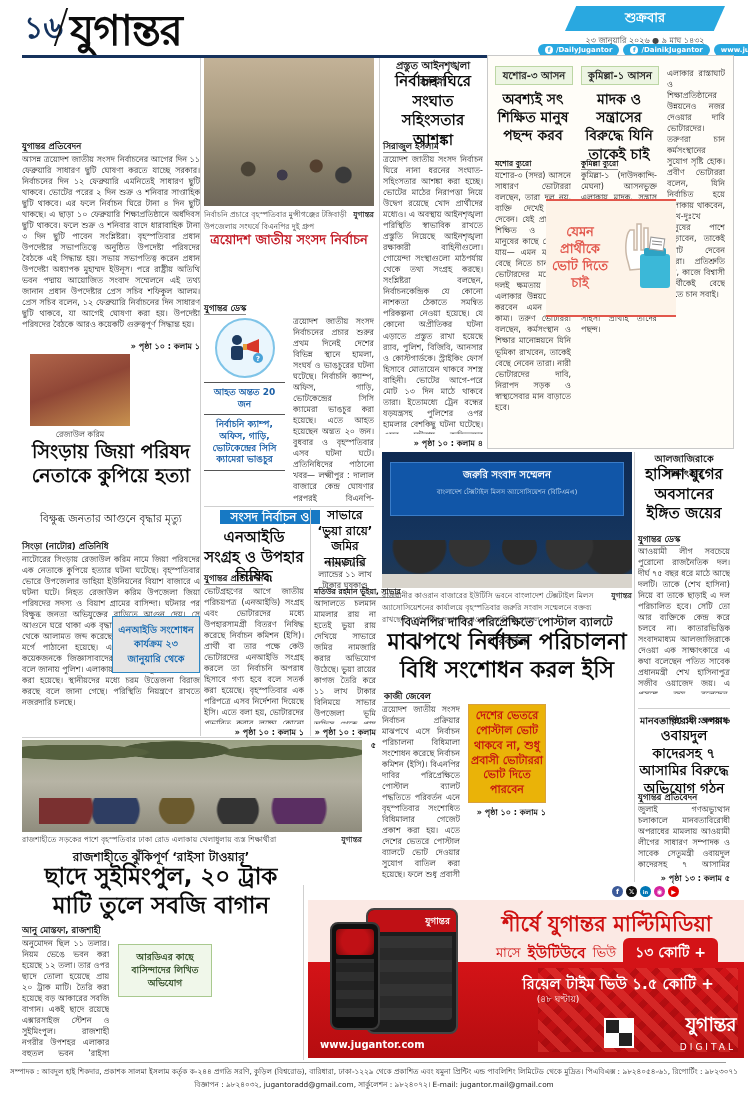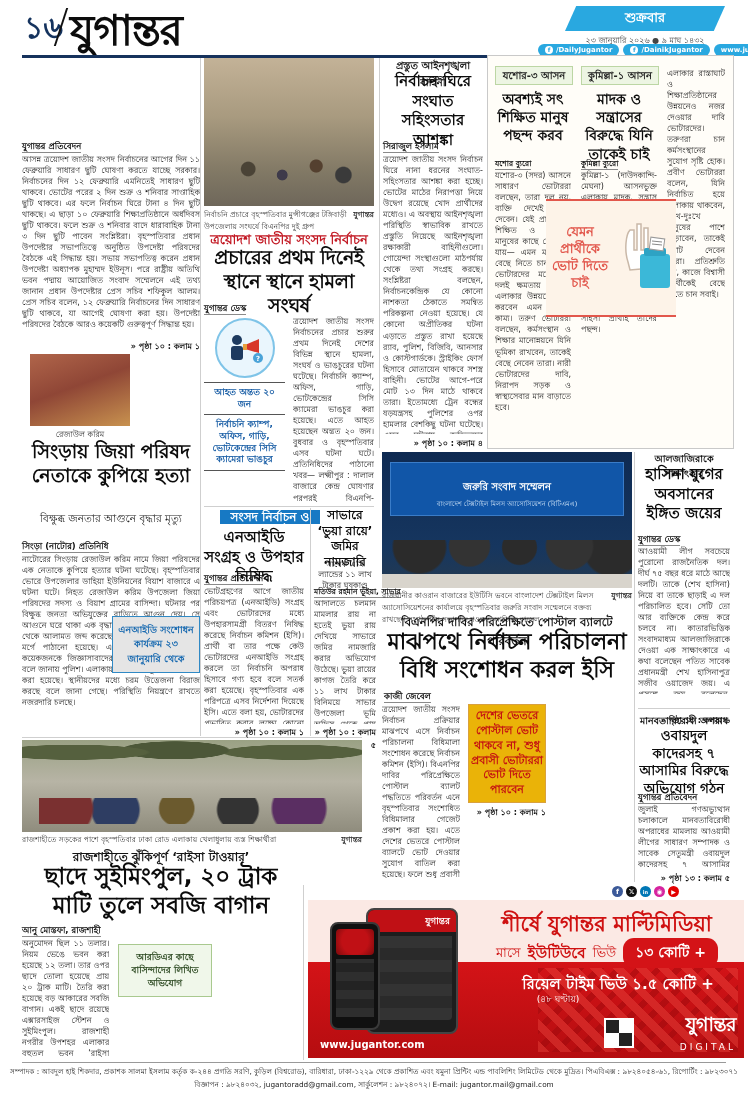--- a/index.html
+++ b/index.html
@@ -71,35 +71,34 @@
 
   <div class="abs v-rule" style="left:200px;top:58px;height:678px;"></div>
   <div class="abs photo" style="left:204px;top:58px;width:170px;height:148px;background:linear-gradient(180deg,#c3b297 0%,#a89a7f 40%,#837a66 75%,#6e675a 100%);">
     <div style="position:absolute;left:10%;top:55%;width:80%;height:40%;background:radial-gradient(circle at 20% 50%,#4a4336 6%,transparent 7%),radial-gradient(circle at 45% 60%,#3e3a4a 6%,transparent 7%),radial-gradient(circle at 70% 45%,#54402f 6%,transparent 7%),radial-gradient(circle at 90% 60%,#3a3a3a 6%,transparent 7%);"></div>
   </div>
   <div class="abs caption" style="left:204px;top:209px;width:170px;">
     <span>নির্বাচনি প্রচারে বৃহস্পতিবার মুন্সীগঞ্জের টঙ্গিবাড়ী উপজেলায় সংঘর্ষে বিএনপির দুই গ্রুপ</span>
       <span class="credit">যুগান্তর</span>
   </div>
   <div class="abs kicker-red" style="left:204px;top:230px;width:170px;font-size:13px;">ত্রয়োদশ জাতীয় সংসদ নির্বাচন</div>
-  <div class="abs headline" style="left:204px;top:246px;width:170px;font-size:19px;line-height:1.25;letter-spacing:-0.3px;">প্রচারের প্রথম দিনেই স্থানে স্থানে হামলা সংঘর্ষ</div>
   <div class="abs byline" style="left:204px;top:302px;"><span>যুগান্তর ডেস্ক</span></div>
   <div class="abs cols2" style="left:204px;top:316px;width:170px;height:188px;overflow:hidden;">
     <div style="break-inside:avoid;">
       <div style="width:56px;height:56px;margin:2px auto 4px;border-radius:50%;border:2px solid #7fc4e8;background:#eaf6fd;display:flex;align-items:center;justify-content:center;">
         <svg width="40" height="34" viewBox="0 0 40 34">
           <circle cx="12" cy="9" r="5" fill="#1d3a5f"></circle>
           <rect x="6" y="15" width="12" height="14" rx="3" fill="#1d3a5f"></rect>
           <polygon points="20,14 34,8 34,22 20,18" fill="#d8362a"></polygon>
           <rect x="18" y="13" width="4" height="6" fill="#e8a03c"></rect>
           <circle cx="33" cy="27" r="5" fill="#4aa3d8"></circle>
           <text x="33" y="30" font-size="7" fill="#fff" text-anchor="middle" font-weight="bold">?</text>
         </svg>
       </div>
-      <div class="fact">আহত অন্তত ২০ জন</div>
+      <div class="fact">আহত অন্তত 20 জন</div>
       <div class="fact last">নির্বাচনি ক্যাম্প, অফিস, গাড়ি, ভোটকেন্দ্রের সিসি ক্যামেরা ভাঙচুর</div>
     </div>
     <div class="body">ত্রয়োদশ জাতীয় সংসদ নির্বাচনের প্রচার শুরুর প্রথম দিনেই দেশের বিভিন্ন স্থানে হামলা, সংঘর্ষ ও ভাঙচুরের ঘটনা ঘটেছে। নির্বাচনি ক্যাম্প, অফিস, গাড়ি, ভোটকেন্দ্রের সিসি ক্যামেরা ভাঙচুর করা হয়েছে। এতে আহত হয়েছেন অন্তত ২০ জন। বুধবার ও বৃহস্পতিবার এসব ঘটনা ঘটে। প্রতিনিধিদের পাঠানো খবর— লক্ষ্মীপুর : দালাল বাজারে কেন্দ্র ঘোষণার পরপরই বিএনপি-জামায়াতের নেতাকর্মীদের মধ্যে ধাওয়া-পালটা ধাওয়ার ঘটনা ঘটে। এ সময় উভয়পক্ষের অন্তত ১০ জন আহত হন। পুলিশ পরিস্থিতি নিয়ন্ত্রণে আনে। কুমিল্লা ও হোমনা : কুমিল্লা-২ আসনের হোমনা উপজেলায় নির্বাচনি প্রচার শেষে ফেরার পথে ধানের শীষের প্রার্থীর কর্মীদের ওপর হামলার অভিযোগ পাওয়া গেছে। এ ঘটনায় অন্তত ৬ জন আহত হন। স্থানীয়রা জানান, প্রতিপক্ষের কর্মীরা লাঠিসোঁটা নিয়ে হামলা চালায় এবং দুটি মোটরসাইকেল ভাঙচুর করে। থানায় অভিযোগ দেওয়ার প্রস্তুতি চলছে। গাইবান্ধা : সদর উপজেলায় নির্বাচনি ক্যাম্পে আগুন দেওয়ার ঘটনা ঘটেছে।</div>
   </div>
   <div class="abs h-rule" style="left:204px;top:506px;width:170px;"></div>
 
   <div class="abs" style="left:204px;top:510px;width:100px;height:14px;background:#1779c4;color:#fff;font-weight:700;font-size:12px;text-align:center;line-height:14px;margin-left:16px;">সংসদ নির্বাচন ও গণভোট</div>
   <div class="abs headline" style="left:204px;top:528px;width:100px;font-size:15px;line-height:1.3;">এনআইডি সংগ্রহ ও উপহার নিষিদ্ধ</div>
   <div class="abs byline" style="left:204px;top:572px;"><span>যুগান্তর প্রতিবেদন</span></div>
   <div class="abs body" style="left:204px;top:586px;width:100px;height:138px;">ভোটগ্রহণের আগে জাতীয় পরিচয়পত্র (এনআইডি) সংগ্রহ এবং ভোটারদের মধ্যে উপহারসামগ্রী বিতরণ নিষিদ্ধ করেছে নির্বাচন কমিশন (ইসি)। প্রার্থী বা তার পক্ষে কেউ ভোটারদের এনআইডি সংগ্রহ করলে তা নির্বাচনি অপরাধ হিসাবে গণ্য হবে বলে সতর্ক করা হয়েছে। বৃহস্পতিবার এক পরিপত্রে এসব নির্দেশনা দিয়েছে ইসি। এতে বলা হয়, ভোটারদের প্রভাবিত করার লক্ষ্যে কোনো ধরনের আর্থিক লেনদেন কিংবা উপঢৌকন দেওয়া যাবে না। নির্দেশনা অমান্য করলে সংশ্লিষ্ট প্রার্থীর বিরুদ্ধে আইনানুগ ব্যবস্থা নেওয়া হবে। রিটার্নিং কর্মকর্তাদের বিষয়টি কঠোরভাবে নজরদারির নির্দেশ দেওয়া হয়েছে।</div>
@@ -139,21 +138,21 @@
         <rect x="26" y="44" width="30" height="34" rx="3" fill="#3bb8d8"></rect>
         <rect x="30" y="38" width="22" height="8" rx="2" fill="#2ea3c4"></rect>
         <rect x="36" y="28" width="14" height="12" fill="#fff" stroke="#999" stroke-width="1" transform="rotate(8 43 34)"></rect>
         <line x1="38" y1="31" x2="48" y2="32" stroke="#888" stroke-width="1"></line>
         <line x1="38" y1="34" x2="48" y2="35" stroke="#888" stroke-width="1"></line>
       </svg>
     </div>
   </div>
 
   <div class="abs photo" style="left:382px;top:452px;width:250px;height:136px;background:linear-gradient(180deg,#0e2a52 0%,#16365f 70%,#253a50 100%);">
-    <div style="position:absolute;left:8px;top:10px;width:234px;height:54px;background:#1156a8;border:1px solid #3a7cc8;color:#fff;text-align:center;padding:16px 6px;box-sizing:border-box;">
+    <div style="position:absolute;left:8px;top:10px;width:234px;height:54px;background:#1156a8;border:1px solid #3a7cc8;color:#fff;text-align:center;padding:4px 6px;box-sizing:border-box;">
       <div style="font-size:10px;font-weight:700;">জরুরি সংবাদ সম্মেলন</div>
       <div style="font-size:6.5px;margin-top:3px;color:#cfe3f7;">বাংলাদেশ টেক্সটাইল মিলস অ্যাসোসিয়েশন (বিটিএমএ)</div>
     </div>
     <div style="position:absolute;left:0;bottom:14px;width:100%;height:34px;background:radial-gradient(circle at 15% 20%,#2b2b2b 12%,transparent 13%),radial-gradient(circle at 35% 18%,#333 12%,transparent 13%),radial-gradient(circle at 55% 22%,#2b2b2b 12%,transparent 13%),radial-gradient(circle at 75% 18%,#333 12%,transparent 13%),radial-gradient(circle at 92% 22%,#2b2b2b 12%,transparent 13%);"></div>
     <div style="position:absolute;left:0;bottom:0;width:100%;height:14px;background:#d8d4cc;"></div>
   </div>
   <div class="abs caption" style="left:382px;top:590px;width:250px;">
     <span>রাজধানীর কাওরান বাজারের ইউটিসি ভবনে বাংলাদেশ টেক্সটাইল মিলস অ্যাসোসিয়েশনের কার্যালয়ে বৃহস্পতিবার জরুরি সংবাদ সম্মেলনে বক্তব্য রাখছেন সংগঠনটির সভাপতি শওকত আজিজ রাসেল</span>
       <span class="credit">যুগান্তর</span>
   </div>
@@ -217,21 +216,21 @@
     <div style="position:absolute;left:22px;top:22px;width:46px;height:104px;background:#101010;border-radius:8px;border:2px solid #3a3a3a;">
       <div style="margin:5px 4px 0;height:26px;background:radial-gradient(circle at 50% 45%,#c01015 55%,#7a0a0c 100%);border-radius:4px;"></div>
       <div style="margin:4px;height:58px;background:repeating-linear-gradient(0deg,#2e2e2e 0 9px,#232323 9px 18px);"></div>
     </div>
 
     <div style="position:absolute;left:170px;top:8px;width:258px;text-align:center;color:#cf1111;font-weight:700;font-size:21px;">শীর্ষে যুগান্তর মাল্টিমিডিয়া</div>
     <div style="position:absolute;left:170px;top:38px;width:258px;display:flex;align-items:center;justify-content:center;gap:7px;">
       <span style="color:#cf1111;font-size:13px;">মাসে</span>
       <span style="color:#cf1111;font-size:15px;font-weight:700;">ইউটিউবে</span>
       <span style="color:#cf1111;font-size:13px;">ভিউ</span>
-      <span style="background:#d41317;color:#fff;font-weight:700;font-size:14px;padding:3px 12px;border-radius:11px;">১৩ কোটি +</span>
+      <span style="background:#d41317;color:#fff;font-weight:700;font-size:14px;padding:3px 12px;border-radius:6px;">১৩ কোটি +</span>
     </div>
     <div style="position:absolute;left:190px;top:72px;width:240px;color:#fff;font-weight:700;font-size:15px;text-align:center;">রিয়েল টাইম ভিউ ১.৫ কোটি +</div>
     <div style="position:absolute;left:190px;top:92px;width:120px;color:#fff;font-size:9px;text-align:center;">(৪৮ ঘণ্টায়)</div>
     <div style="position:absolute;left:12px;bottom:8px;color:#fff;font-weight:700;font-size:10px;">www.jugantor.com</div>
     <div style="position:absolute;right:110px;bottom:10px;width:26px;height:26px;background:conic-gradient(#fff 0 25%,#222 0 50%,#fff 0 75%,#222 0),repeating-linear-gradient(0deg,#fff 0 3px,#222 3px 6px);border:2px solid #fff;"></div>
     <div style="position:absolute;right:8px;bottom:6px;text-align:right;color:#fff;">
       <div style="font-size:19px;font-weight:700;letter-spacing:-0.5px;">যুগান্তর</div>
       <div style="font-size:9px;letter-spacing:3px;">DIGITAL</div>
     </div>
   </div>

